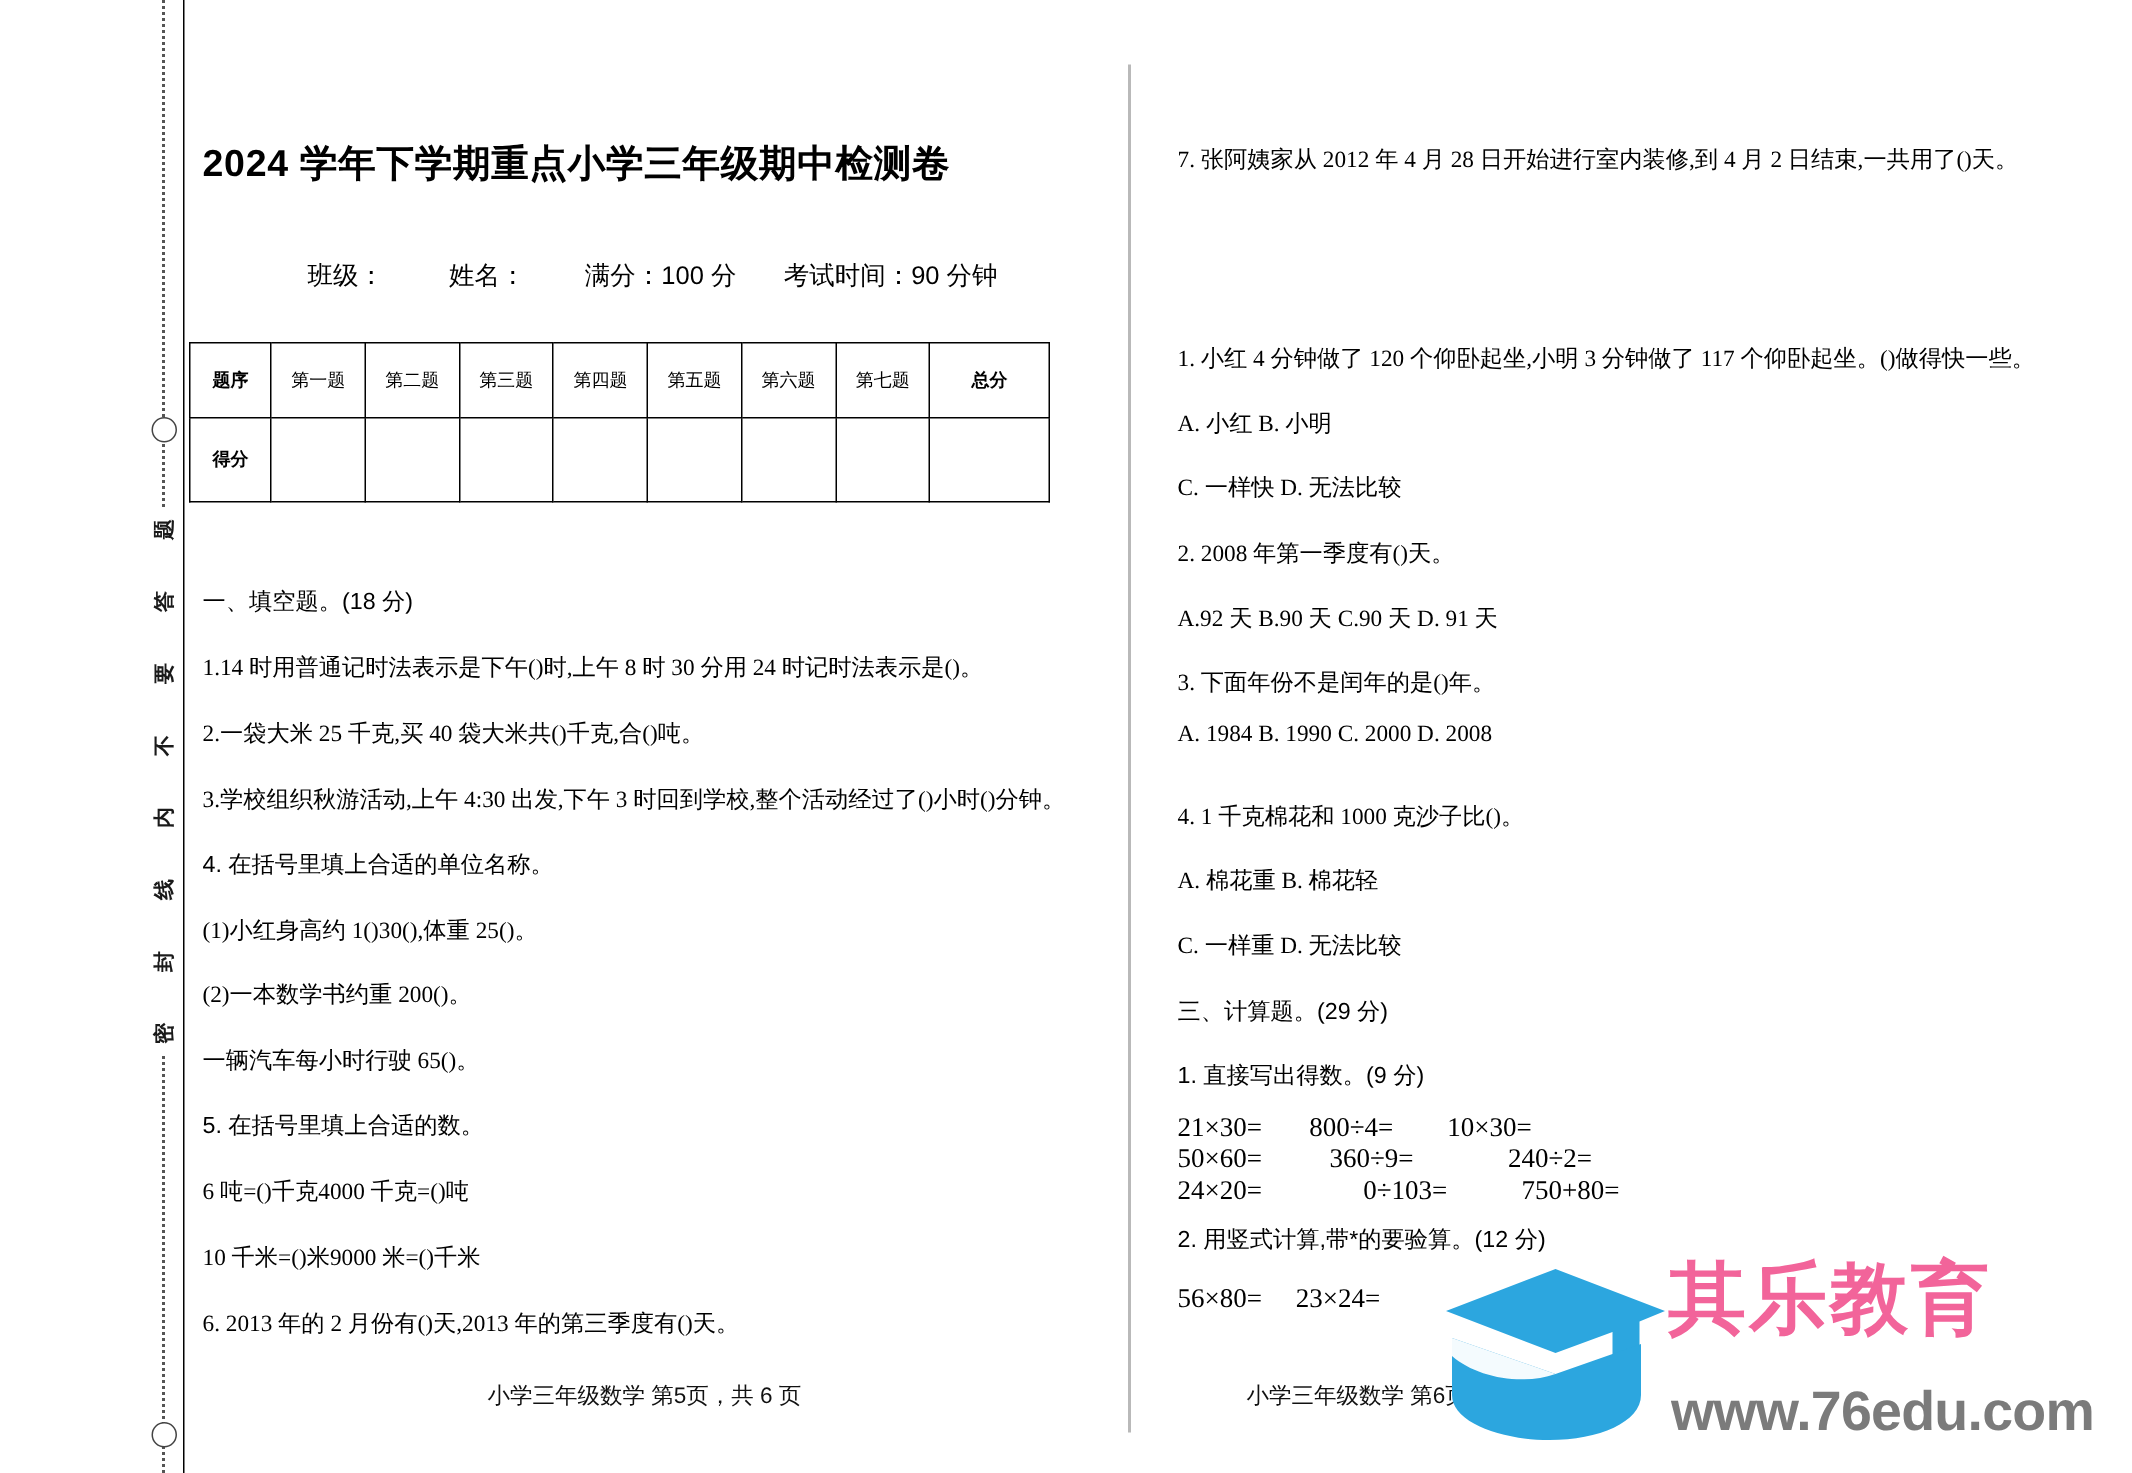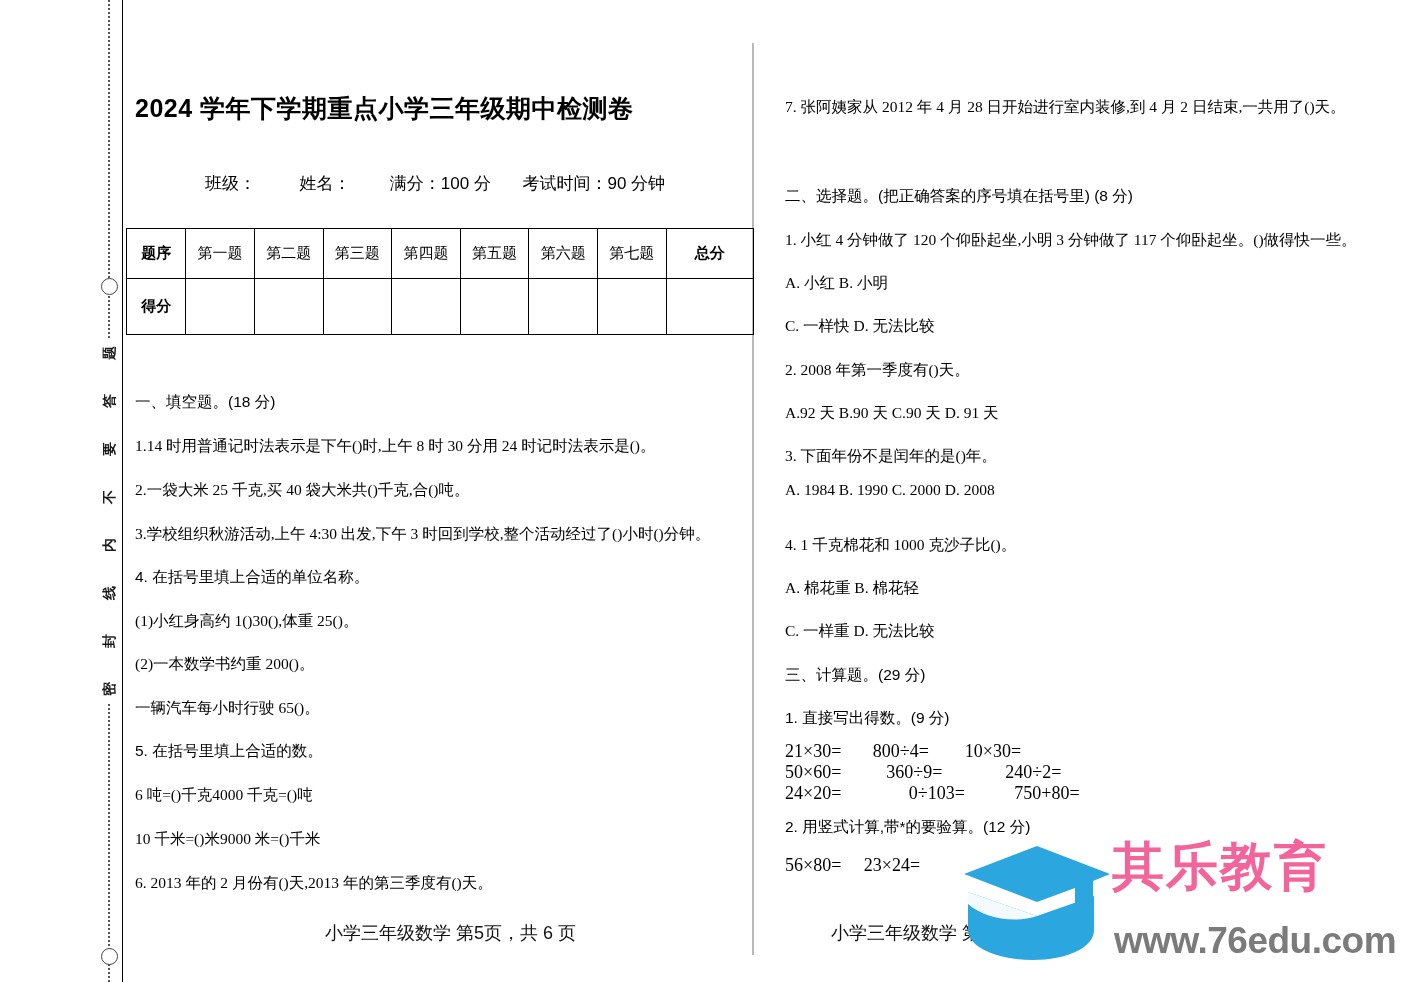--- a/index.html
+++ b/index.html
@@ -112,23 +112,23 @@
     white-space: nowrap;
   }
   .doc-subtitle span { margin: 0 4px; }
 
   
   .score-table {
     position: absolute;
     top: 228px;
     left: -9px;
     border-collapse: collapse;
-    width: 628px;
-    font-family: "Liberation Sans", "DejaVu Sans", sans-serif;
-    font-size: 15px;
+    width: 574px;
+    font-family: "Liberation Sans", "DejaVu Sans", sans-serif;
+    font-size: 12px;
   }
   .score-table td {
     border: 1.3px solid #000;
     text-align: center;
     vertical-align: middle;
     padding: 0;
   }
   .score-table tr.head td { height: 49px; }
   .score-table tr.body td { height: 55px; }
   .score-table td.lbl { width: 56px; font-weight: bold; }
@@ -156,21 +156,21 @@
     white-space: pre;
     font-family: "Liberation Serif", "DejaVu Serif", serif;
     font-size: 18px;
     line-height: 20px;
   }
 
   
   .footer {
     position: absolute;
     font-family: "Liberation Sans", "DejaVu Sans", sans-serif;
-    font-size: 18px;
+    font-size: 15px;
     color: #111;
     white-space: nowrap;
   }
   .footer.left  { top: 921px; left: 190px; }
   .footer.right { top: 921px; left: 10px; margin-left: 36px; }
 
   
   .logo {
     position: absolute;
     left: 962px;
@@ -285,21 +285,20 @@
     <div class="line" style="top:786px">6 吨=()千克4000 千克=()吨</div>
     <div class="line" style="top:830px">10 千米=()米9000 米=()千米</div>
     <div class="line" style="top:874px">6. 2013 年的 2 月份有()天,2013 年的第三季度有()天。</div>
 
     <div class="footer left">小学三年级数学  第5页，共 6 页</div>
   </div>
 
   <div class="col col-right">
 
     <div class="line" style="top:98px">7. 张阿姨家从 2012 年 4 月 28 日开始进行室内装修,到 4 月 2 日结束,一共用了()天。</div>
-    <div class="line sec" style="top:187px">二、选择题。(把正确答案的序号填在括号里)     (8 分)</div>
     <div class="line" style="top:231px">1. 小红 4 分钟做了 120 个仰卧起坐,小明 3 分钟做了 117 个仰卧起坐。()做得快一些。</div>
     <div class="line" style="top:274px">A. 小红   B. 小明</div>
     <div class="line" style="top:317px">C. 一样快          D. 无法比较</div>
     <div class="line" style="top:361px">2. 2008 年第一季度有()天。</div>
     <div class="line" style="top:404px">A.92 天    B.90 天     C.90 天    D. 91 天</div>
     <div class="line" style="top:447px">3. 下面年份不是闰年的是()年。</div>
     <div class="line" style="top:481px">A. 1984    B. 1990      C. 2000     D. 2008</div>
     <div class="line" style="top:536px">4. 1 千克棉花和 1000 克沙子比()。</div>
     <div class="line" style="top:579px">A. 棉花重          B. 棉花轻</div>
     <div class="line" style="top:622px">C. 一样重          D. 无法比较</div>

